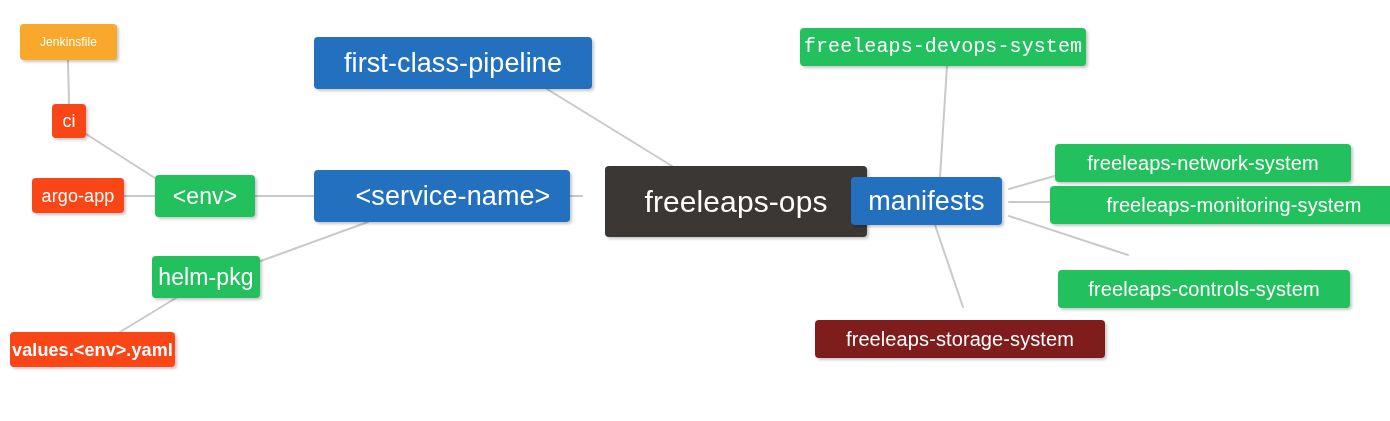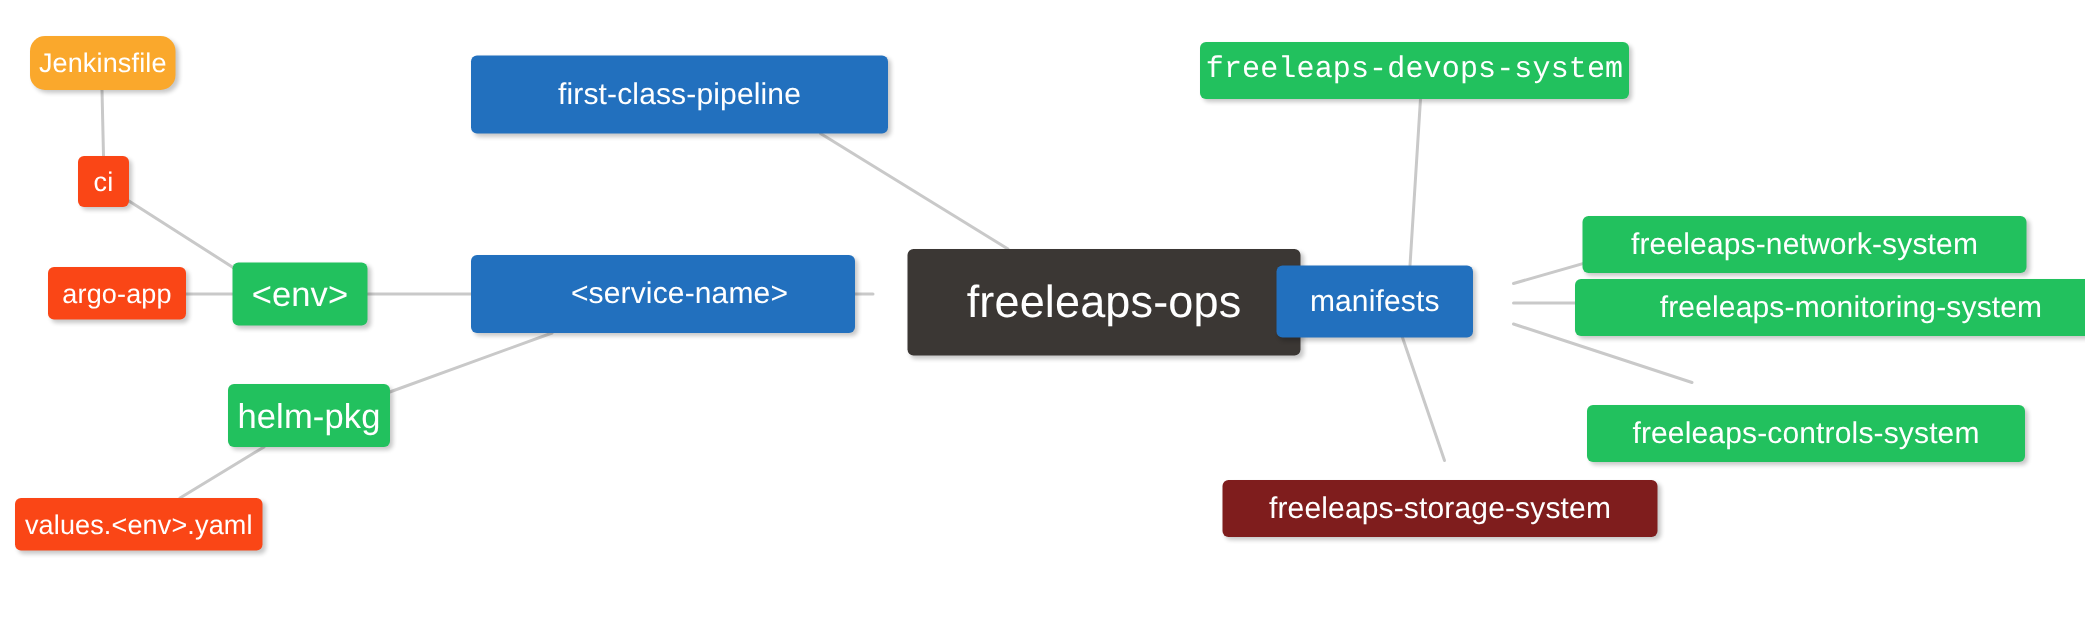--- a/index.html
+++ b/index.html
@@ -31,25 +31,25 @@
     justify-content: center;
     color: #ffffff;
     border-radius: 4px;
     white-space: nowrap;
     line-height: 1;
     box-shadow: 2px 2px 3px rgba(0,0,0,0.22);
     letter-spacing: 0.1px;
     padding: 0 10px;
   }
   .node.sz-root     { font-size: 30px; }
-  .node.sz-large    { font-size: 20px; }
+  .node.sz-large    { font-size: 27px; }
   .node.sz-medium   { font-size: 23px; }
   .node.sz-small    { font-size: 20px; }
   .node.sz-tiny     { font-size: 18px; }
-  .node.sz-xtiny    { font-size: 18px; border-radius: 10px; }
+  .node.sz-xtiny    { font-size: 12px; }
 </style>
 </head>
 <body>
 
 <div id="canvas">
   <svg id="edges" viewBox="0 0 1390 421" width="1390" height="421">
       <line x1="68" y1="60" x2="69" y2="104" stroke="#c9c9c9" stroke-width="2" stroke-linecap="round"></line>
       <line x1="86" y1="134" x2="158" y2="180" stroke="#c9c9c9" stroke-width="2" stroke-linecap="round"></line>
       <line x1="124" y1="196" x2="155" y2="196" stroke="#c9c9c9" stroke-width="2" stroke-linecap="round"></line>
       <line x1="245" y1="196" x2="314" y2="196" stroke="#c9c9c9" stroke-width="2" stroke-linecap="round"></line>
@@ -67,39 +67,39 @@
   <div id="node-layer">
       <div class="node sz-xtiny" style="left: 20px; top: 24px; width: 97px; height: 36px; background: rgb(250, 168, 44);">
         <span>Jenkinsfile</span>
       </div>
       <div class="node sz-tiny" style="left: 52px; top: 104px; width: 34px; height: 34px; background: rgb(250, 70, 22);">
         <span>ci</span>
       </div>
       <div class="node sz-tiny" style="left: 32px; top: 178px; width: 92px; height: 35px; background: rgb(250, 70, 22);">
         <span>argo-app</span>
       </div>
-      <div class="node sz-medium" style="left: 155px; top: 175px; width: 90px; height: 42px; background: rgb(34, 193, 94);">
+      <div class="node sz-medium" style="left: 155px; top: 175px; width: 100px; height: 42px; background: rgb(34, 193, 94);">
         <span>&lt;env&gt;</span>
       </div>
       <div class="node sz-medium" style="left: 152px; top: 256px; width: 108px; height: 42px; background: rgb(34, 193, 94);">
         <span>helm-pkg</span>
       </div>
-      <div class="node sz-tiny" style="left: 10px; top: 332px; width: 165px; height: 35px; background: rgb(250, 70, 22);">
+      <div class="node sz-tiny" style="left: 10px; top: 332px; width: 165px; height: 35px; background: rgb(250, 70, 22); font-weight: bold;">
         <span>values.&lt;env&gt;.yaml</span>
       </div>
       <div class="node sz-large" style="left: 314px; top: 170px; width: 256px; height: 52px; background: rgb(34, 112, 190); padding-left: 32px;">
         <span>&lt;service-name&gt;</span>
       </div>
       <div class="node sz-large" style="left: 314px; top: 37px; width: 278px; height: 52px; background: rgb(34, 112, 190);">
         <span>first-class-pipeline</span>
       </div>
       <div class="node sz-root" style="left: 605px; top: 166px; width: 262px; height: 71px; background: rgb(59, 55, 52);">
         <span>freeleaps-ops</span>
       </div>
-      <div class="node sz-large" style="left: 851px; top: 177px; width: 131px; height: 48px; background: rgb(34, 112, 190);">
+      <div class="node sz-large" style="left: 851px; top: 177px; width: 151px; height: 48px; background: rgb(34, 112, 190);">
         <span>manifests</span>
       </div>
       <div class="node sz-small" style="left: 800px; top: 28px; width: 286px; height: 38px; background: rgb(34, 193, 94); font-family: Liberation Mono, monospace;">
         <span>freeleaps-devops-system</span>
       </div>
       <div class="node sz-small" style="left: 1055px; top: 112px; width: 296px; height: 38px; background: rgb(34, 193, 94); margin-top: 32px;">
         <span>freeleaps-network-system</span>
       </div>
       <div class="node sz-small" style="left: 1050px; top: 186px; width: 368px; height: 38px; background: rgb(34, 193, 94);">
         <span>freeleaps-monitoring-system</span>

